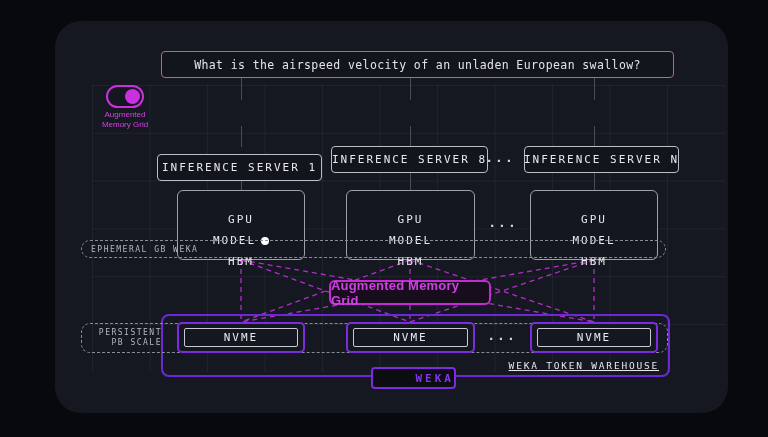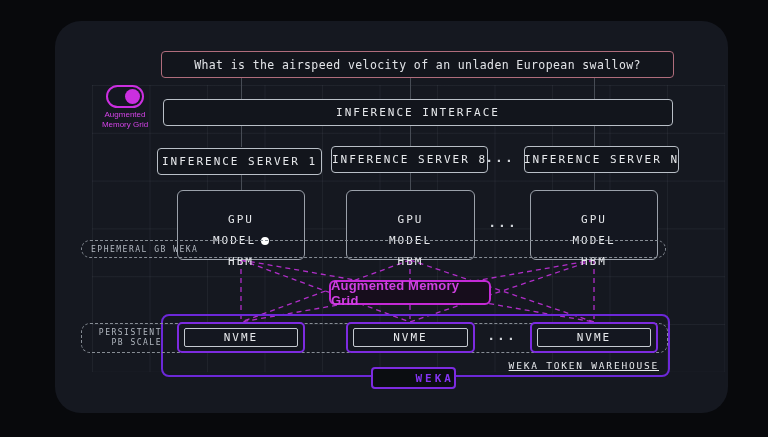--- a/index.html
+++ b/index.html
@@ -104,25 +104,22 @@
 
   <div class="box query" style="left:161px; top:51px; width:513px; height:27px;">
     <span>What is the airspeed velocity of an unladen European swallow?</span>
   </div>
 
   <div class="toggle">
     <div class="toggle-knob"></div>
   </div>
   <div class="toggle-label">Augmented Memory Grid</div>
 
-  <div class="box" style="left:163px; top:99px; width:510px; height:27px;">
-    <span>INFERENCE INTERFACE</span>
-  </div>
 
-  <div class="box" style="left:157px; top:148px; width:165px; height:27px;">
+  <div class="box" style="left:157px; top:154px; width:165px; height:27px;">
     <span>INFERENCE SERVER 1</span>
   </div>
   <div class="box" style="left:331px; top:146px; width:157px; height:27px;">
     <span>INFERENCE SERVER 8</span>
   </div>
   <div class="ellip" style="left:500px; top:160px;">···</div>
   <div class="box" style="left:516px; top:146px; width:155px; height:27px;margin-left:8px;">
     <span>INFERENCE SERVER N</span>
   </div>
 

